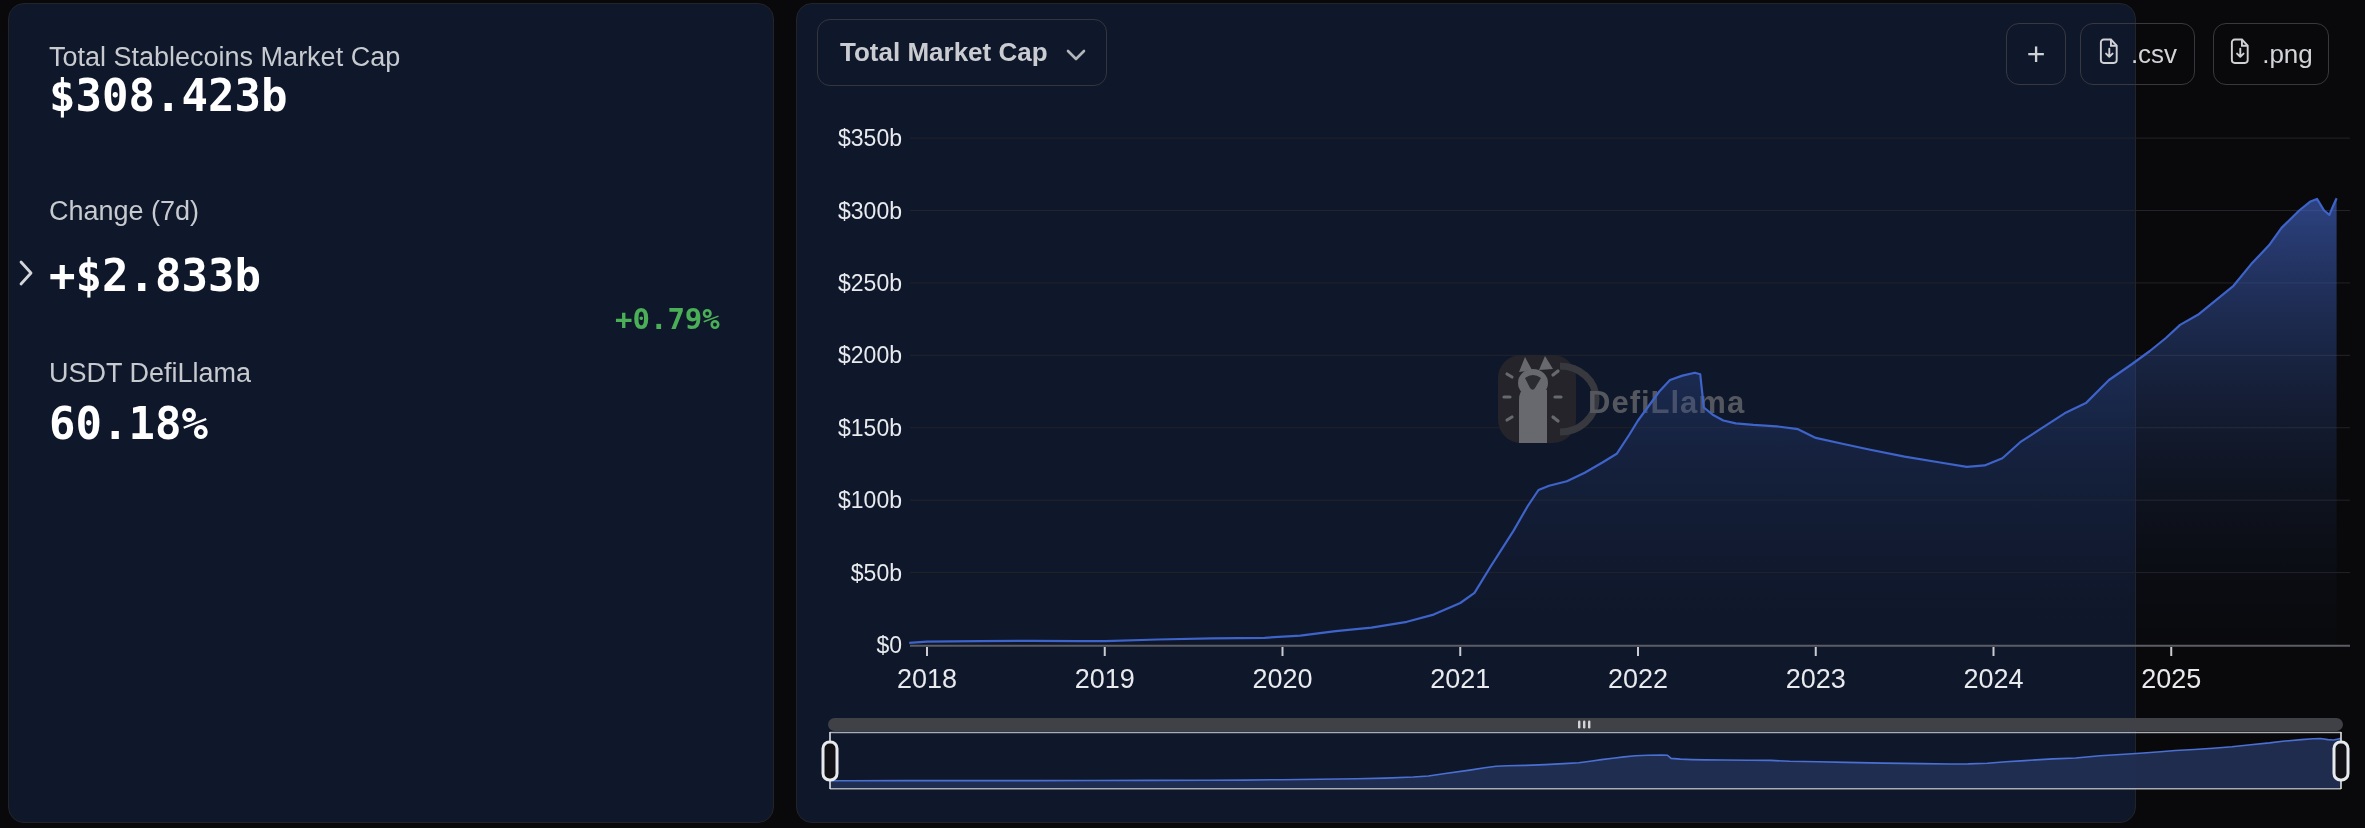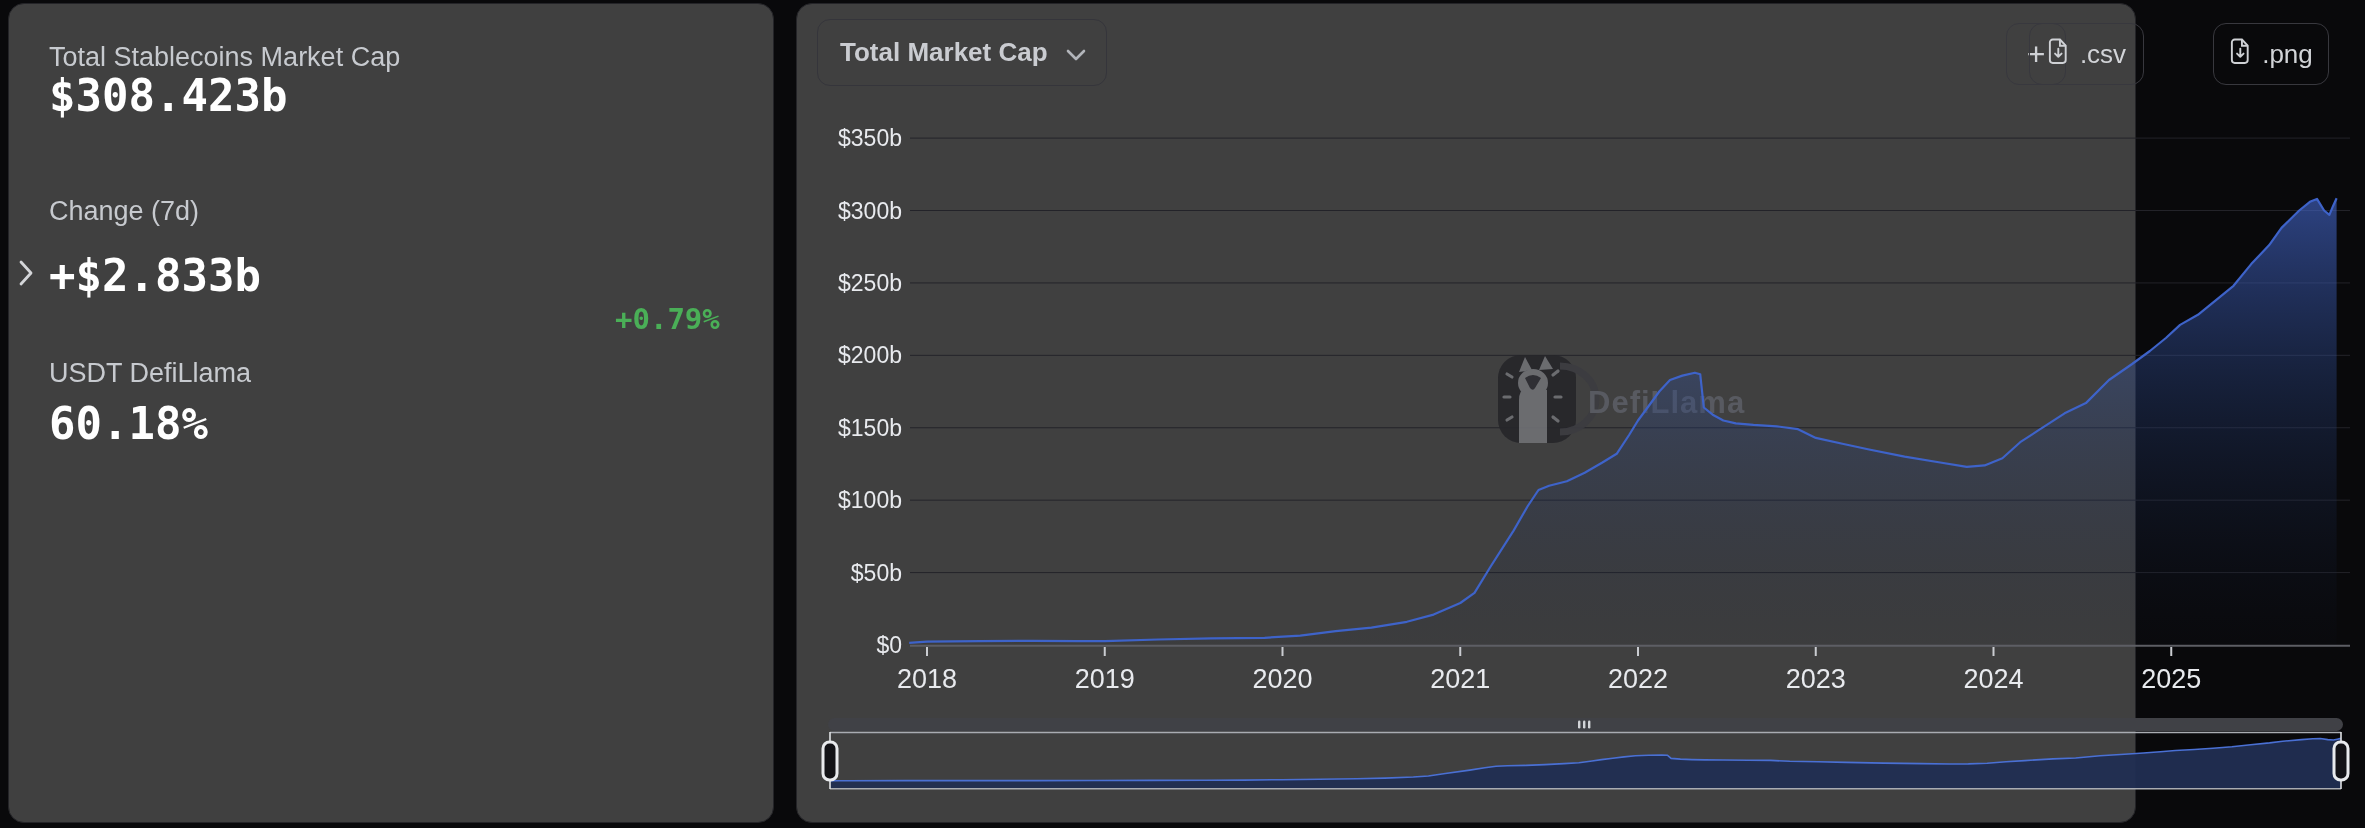--- a/index.html
+++ b/index.html
@@ -3,21 +3,21 @@
 <meta charset="utf-8">
 <style>
   html,body { margin:0; padding:0; background:#09090b; }
   .page {
     position:relative; width:2365px; height:828px; overflow:hidden;
     background:#09090b; font-family:"Liberation Sans",sans-serif;
     -webkit-font-smoothing:antialiased;
   }
   .card {
     position:absolute; top:3px; height:820px; box-sizing:border-box;
-    background:#404040; border:1px solid #242428; border-radius:16px;
+    background:#0f172a; border:1px solid #242428; border-radius:16px;
   }
   .card.left  { left:8px;   width:766px; }
   .card.right { left:796px; width:1340px; }
 
   .stat-label {
     position:absolute; left:40px; font-size:27px; color:#c7cacf; white-space:nowrap;
   }
   .stat-value {
     position:absolute; left:40px; font-family:"DejaVu Sans Mono",monospace;
     font-weight:bold; font-size:44px; color:#ffffff; white-space:nowrap;
@@ -34,21 +34,21 @@
     background:transparent; border:1.5px solid #35353b; border-radius:13px;
     color:#caccd1; font-size:26px; font-weight:bold; font-family:inherit; cursor:pointer;
   }
   .action-btn {
     position:absolute; top:19px; height:62px; box-sizing:border-box; cursor:pointer;
     display:flex; align-items:center; justify-content:center; gap:10px;
     background:transparent; border:1.5px solid #38383e; border-radius:13px;
     color:#d2d4d8; font-size:26px; font-family:inherit;
   }
   .btn-add { left:1209px; width:60px; font-size:32px; font-weight:400; color:#cfd1d5; }
-  .btn-csv { left:1232px; width:115px; }
+  .btn-csv { left:1283px; width:115px; }
   .btn-png { left:1416px; width:116px; }
 
   .chart-layer { position:absolute; left:0; top:0; pointer-events:none; }
   .chart-layer text { font-family:"Liberation Sans",sans-serif; }
 </style>
 </head>
 <body>
 
 <div class="page">
 

